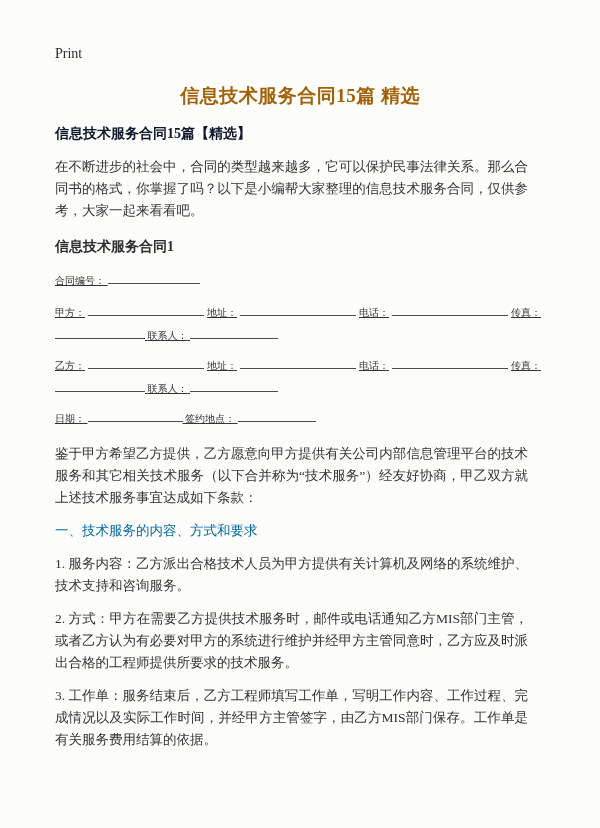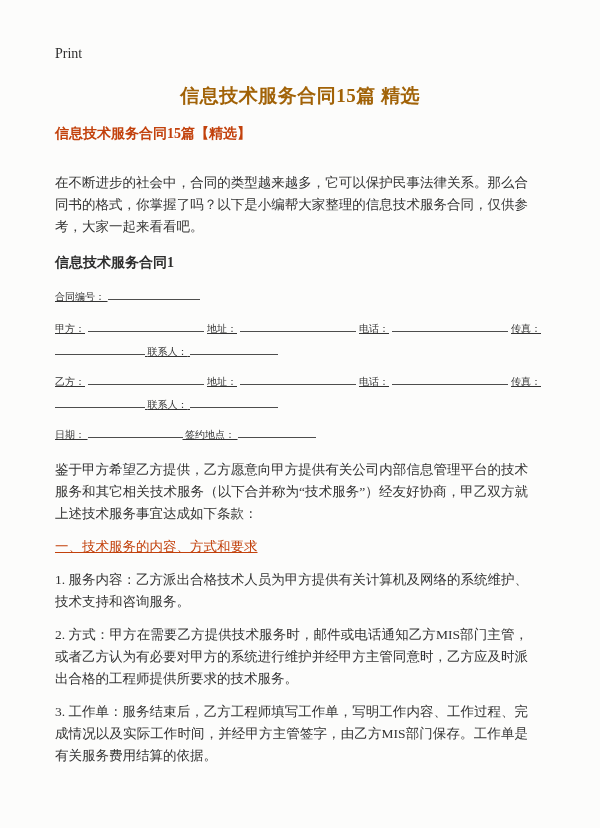--- a/index.html
+++ b/index.html
@@ -29,45 +29,44 @@
     font-weight: bold;
     text-align: center;
     margin: 22px 0 16px 0;
     line-height: 24px;
     color: #a16207;
     letter-spacing: 0.5px;
   }
   .doc-subtitle {
     font-size: 14px;
     font-weight: bold;
-    margin: 0 0 28px 0;
+    margin: 0 0 12px 0;
     line-height: 20px;
-    color: #c2410c;
+    color: #0f172a;
   }
   p.body-par {
     font-size: 13.5px;
     line-height: 22px;
     margin: 0 17px 11px 0;
     text-align: justify;
     color: #333333;
   }
   .contract-heading {
     font-size: 14px;
     font-weight: bold;
     line-height: 22px;
     margin: 14px 0 11px 0;
     color: #2d2d2d;
   }
   .section-heading {
     font-size: 13.5px;
     font-weight: normal;
     line-height: 22px;
     margin: 0 0 11px 0;
-    color: #c2410c;
-    text-decoration: underline;
+    color: #0369a1;
   }
   .form-line {
     font-size: 10px;
     line-height: 22px;
     color: #333333;
     white-space: nowrap;
     text-decoration: underline;
   }
   .form-line.flexed {
     display: flex;

